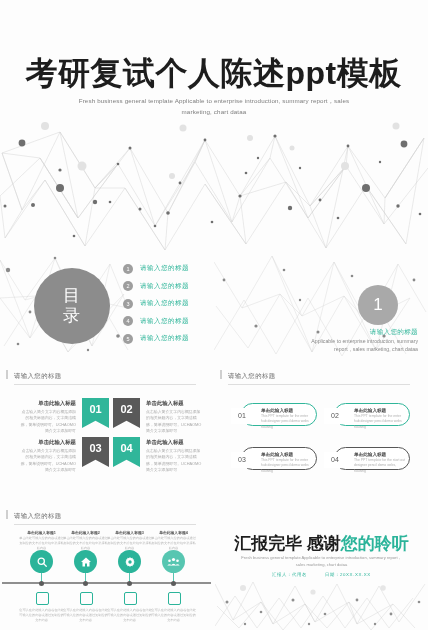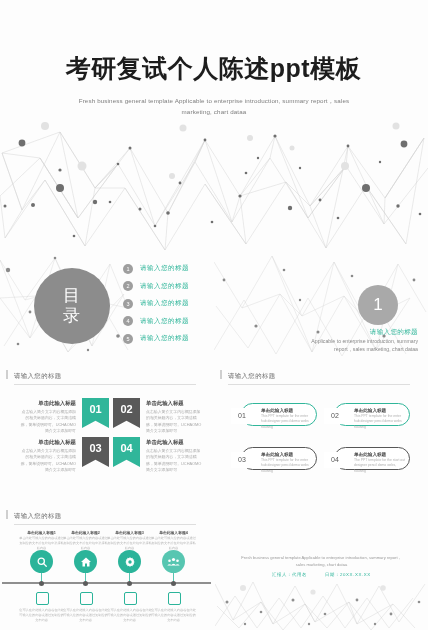--- a/index.html
+++ b/index.html
@@ -11,21 +11,21 @@
   .page{position:relative;width:428px;height:630px;background:#fdfdfd;overflow:hidden;}
 
   
   .net{position:absolute;pointer-events:none;}
   .net svg{display:block;width:100%;height:100%;}
 
   
   .hero{position:absolute;left:0;top:0;width:428px;height:130px;z-index:5;}
   .hero-title{
     position:absolute;left:0;right:1px;top:52px;text-align:center;
-    font-size:25px;font-weight:bold;color:#1d1d1d;letter-spacing:.5px;
+    font-size:32px;font-weight:bold;color:#1d1d1d;letter-spacing:.5px;
     white-space:nowrap;
   }
   .hero-sub{
     position:absolute;left:64px;right:64px;top:96px;text-align:center;
     font-size:6.2px;color:#7d7d7d;line-height:1.75;letter-spacing:.15px;
   }
 
   
   .toc{position:absolute;left:0;top:250px;width:250px;height:110px;z-index:6;}
   .toc-circle{
@@ -434,19 +434,22 @@
       </g>
       <g fill="#e6e6e6">
         <circle cx="28" cy="10" r="3"></circle>
           <circle cx="98" cy="14" r="2.6"></circle>
         <circle cx="168" cy="10" r="2.8"></circle>
       </g>
     </svg>
   </div>
 
   <div class="thanks">
+    <div class="th-title">
+      <span>汇报完毕 感谢</span><span class="accent">您的聆听</span>
+    </div>
     <div class="th-sub">Fresh business general template Applicable to enterprise introduction, summary report，sales marketing, chart dataa</div>
     <div class="th-meta">
       <span>汇报人：代用名</span><span>日期：20XX.XX.XX</span>
     </div>
   </div>
 
 </div>
 
 </body></html>

